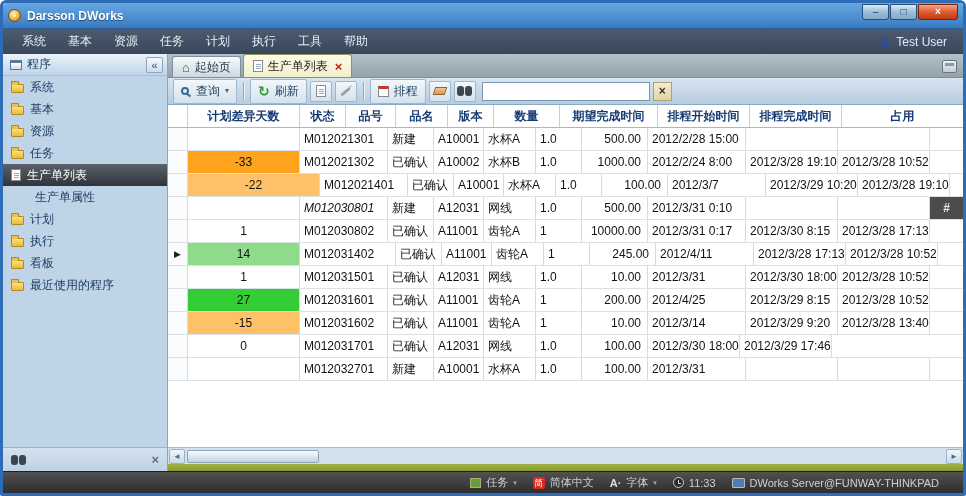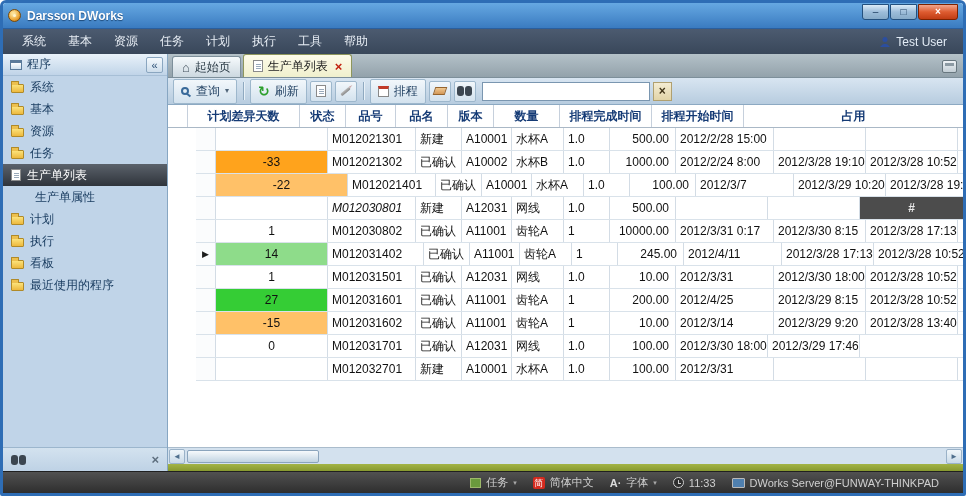--- a/index.html
+++ b/index.html
@@ -124,21 +124,21 @@
     border: 1px solid #b0a070; background: linear-gradient(#f4ecd2, #e2d4a8); color: #403318;
     font-weight: bold; cursor: default; }
 
   
   .grid { flex: none; }
   .ghead { display: flex; height: 23px; background: #fff; border-bottom: 1px solid #aab8c6; }
   .gh-cell { flex: none; display: flex; align-items: center; justify-content: center;
     border-right: 1px solid #c6d0dc; font-weight: bold; color: #143a75; overflow: hidden;
     white-space: nowrap; cursor: default; }
   .gbody { }
-  .grow { display: flex; height: 23px; border-bottom: 1px solid #d9e2ea; background: #fff; margin-left: 28px; }
+  .grow { display: flex; height: 23px; border-bottom: 1px solid #d9e2ea; background: #fff; }
   .gcell { flex: none; display: flex; align-items: center; padding-left: 4px;
     border-right: 1px solid #d3dce5; overflow: hidden; white-space: nowrap; color: #111; }
   .gcell.gut { padding: 0; justify-content: center; background: #fbfcfd; }
   .gcell.diff { padding: 0; justify-content: center; }
   .gcell.num { justify-content: flex-end; padding-right: 6px; }
   .gcell.extra { border-right: none; justify-content: center; padding: 0; }
   .gcell.extra.dark { background: #4c4c4c; color: #e8e8e8; font-weight: bold; }
   .rowmark { font-size: 9px; color: #1c1c1c; }
   .gfiller { flex: 1; background: #fff; }
 
@@ -314,22 +314,23 @@
 
       <div class="grid">
         <div class="ghead">
             <div class="gh-cell" style="width: 20px;"></div>
             <div class="gh-cell" style="width: 112px;">计划差异天数</div>
             <div class="gh-cell" style="width: 46px;">状态</div>
             <div class="gh-cell" style="width: 50px;">品号</div>
             <div class="gh-cell" style="width: 52px;">品名</div>
             <div class="gh-cell" style="width: 46px;">版本</div>
             <div class="gh-cell" style="width: 66px;">数量</div>
+            <div class="gh-cell" style="width: 98px;">期望完成时间</div>
+            <div class="gh-cell" style="width: 92px;">排程开始时间</div>
             <div class="gh-cell" style="width: 92px;">排程完成时间</div>
-            <div class="gh-cell" style="width: 92px;">排程开始时间</div>
             <div class="gh-cell" style="width: 31px; flex: 1 1 0%; border-right: none;">占用</div>
           </div>
         <div class="gbody">
             <div class="grow">
               <div class="gcell gut" style="width: 20px;"></div>
               <div class="gcell diff" style="width: 112px;"></div>
               <div class="gcell" style="width: 88px;">M012021301</div>
               <div class="gcell" style="width: 46px;">新建</div>
               <div class="gcell" style="width: 50px;">A10001</div>
               <div class="gcell" style="width: 52px;">水杯A</div>
@@ -370,20 +371,21 @@
             </div>
             <div class="grow">
               <div class="gcell gut" style="width: 20px;"></div>
               <div class="gcell diff" style="width: 112px;"></div>
               <div class="gcell" style="width: 88px; font-style: italic;">M012030801</div>
               <div class="gcell" style="width: 46px;">新建</div>
               <div class="gcell" style="width: 50px;">A12031</div>
               <div class="gcell" style="width: 52px;">网线</div>
               <div class="gcell" style="width: 46px;">1.0</div>
               <div class="gcell num" style="width: 66px;">500.00</div>
+              <div class="gcell" style="width: 98px;">2012/3/31 0:10</div>
               <div class="gcell" style="width: 92px;"></div>
               <div class="gcell" style="width: 92px;"></div>
               <div class="gcell extra dark" style="flex: 1 1 0%;">#</div>
             </div>
             <div class="grow">
               <div class="gcell gut" style="width: 20px;"></div>
               <div class="gcell diff" style="width: 112px;">1</div>
               <div class="gcell" style="width: 88px;">M012030802</div>
               <div class="gcell" style="width: 46px;">已确认</div>
               <div class="gcell" style="width: 50px;">A11001</div>

